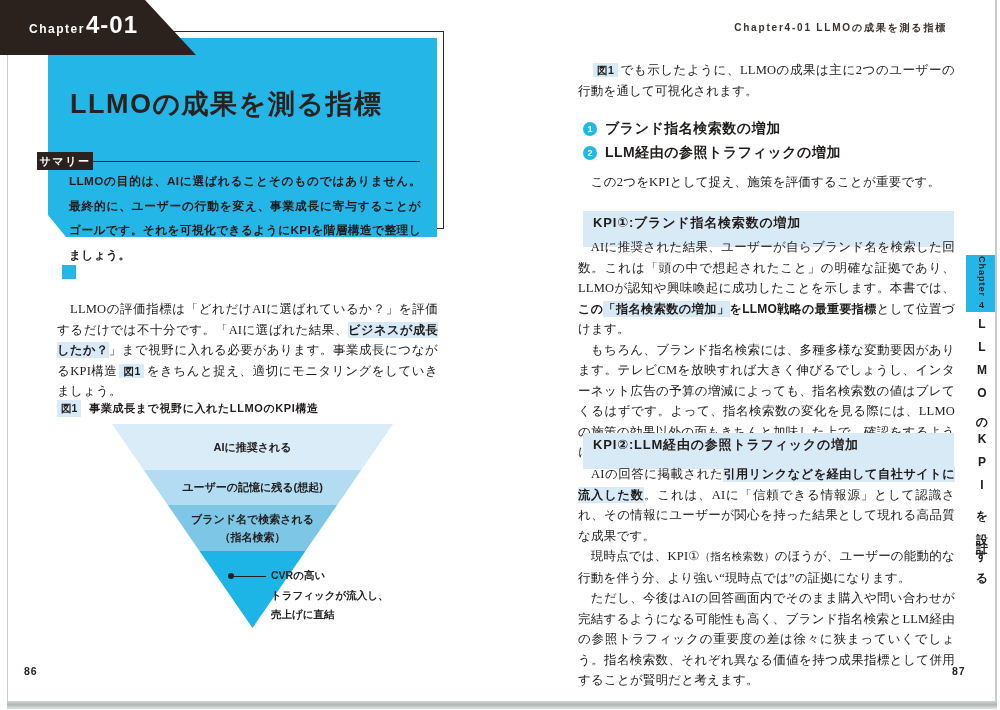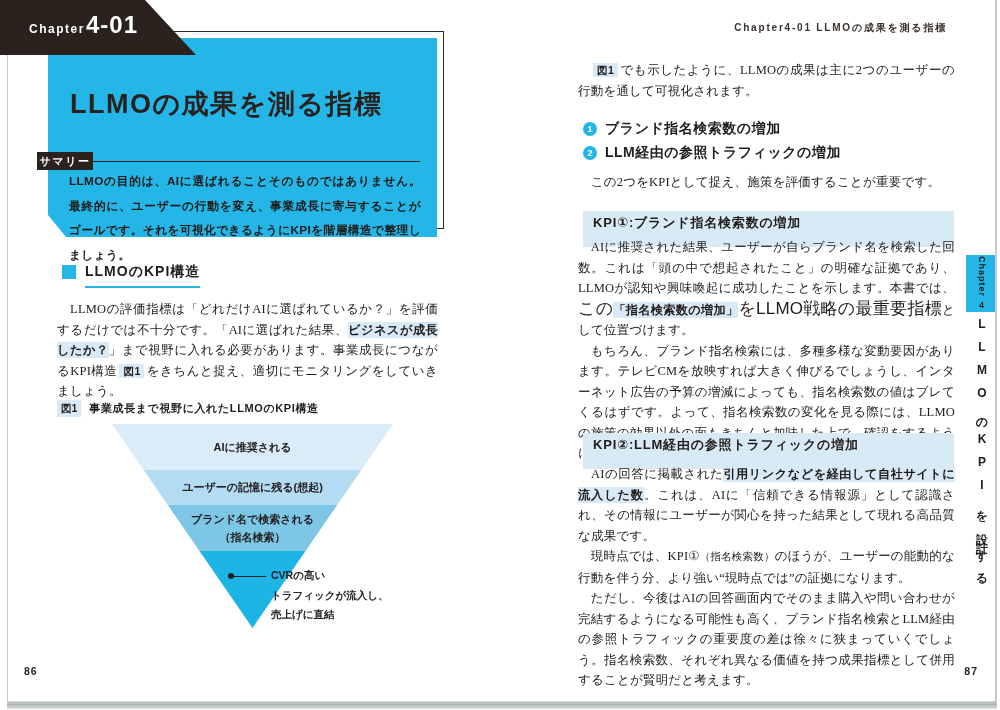--- a/index.html
+++ b/index.html
@@ -35,42 +35,42 @@
     font-weight:bold;letter-spacing:0.4px;color:#1e1a18;text-align:justify;z-index:5;}
   
   .section-heading{position:absolute;left:62px;top:263px;display:flex;align-items:flex-start;z-index:1;}
   .sq{width:14px;height:14px;background:#25b6e8;margin-top:2px;}
   .section-heading .txt{margin-left:9px;font-size:14px;font-weight:bold;letter-spacing:1px;
     color:#211d1c;border-bottom:2.5px solid #25b6e8;padding-bottom:5px;}
   .intro-para{position:absolute;left:57px;top:299px;width:381px;z-index:1;}
   .flow{font-family:"Liberation Serif","DejaVu Serif",serif;font-size:12.5px;line-height:20.5px;
     color:#1f1b1b;text-align:justify;letter-spacing:0.2px;}
   .flow p{margin:0;}
-  .sg-em{font-family:"Liberation Sans","DejaVu Sans",sans-serif;font-weight:normal;font-size:17px;}
+  .sg-em{font-family:"Liberation Sans","DejaVu Sans",sans-serif;font-weight:bold;font-size:12px;}
   .sg-hl{font-family:"Liberation Sans","DejaVu Sans",sans-serif;font-weight:bold;font-size:12.2px;
     background:#d9eaf7;padding:1px 0;}
   .sg-ref{font-family:"Liberation Sans","DejaVu Sans",sans-serif;font-weight:bold;font-size:10.5px;
     background:#d9eaf7;padding:1px 4px;margin:0 2px;}
   .sg-sm{font-size:10.5px;}
   
   .fig-caption{position:absolute;left:57px;top:400px;display:flex;align-items:center;z-index:1;}
   .fig-tag{background:#d9eaf7;font-size:10.5px;font-weight:bold;padding:1.5px 4px;color:#211d1c;}
   .fig-text{margin-left:8px;font-size:11px;font-weight:bold;letter-spacing:0.6px;color:#211d1c;}
   .funnel{position:absolute;left:112px;top:424px;width:281px;height:204px;
     clip-path:polygon(0 0,100% 0,50% 100%);}
   .funnel .strip{position:absolute;left:0;width:100%;}
   .funnel-label{position:absolute;left:0;width:100%;text-align:center;font-size:11px;font-weight:bold;
     color:#232021;white-space:pre-line;line-height:18px;}
   .callout-dot{position:absolute;left:228px;top:573px;width:6px;height:6px;border-radius:50%;background:#232021;}
   .callout-line{position:absolute;left:233px;top:575.5px;width:33px;height:1.5px;background:#232021;}
   .callout-text{position:absolute;left:271px;top:566px;font-size:10.5px;font-weight:bold;
     line-height:19.5px;color:#232021;white-space:pre-line;}
   .pagenum{position:absolute;top:665px;font-size:10.5px;font-weight:bold;letter-spacing:1px;color:#2a2422;}
   .pagenum.left{left:24px;}
-  .pagenum.right{left:952px;width:26px;text-align:right;}
+  .pagenum.right{left:952px;width:26px;text-align:left;}
   
   .running-head{position:absolute;left:560px;top:21px;width:387px;text-align:right;font-size:10px;
     font-weight:bold;letter-spacing:1.8px;color:#3a322d;}
   .rp1{position:absolute;left:578px;top:60px;width:377px;}
   .num-list{position:absolute;left:583px;top:120px;width:372px;}
   .num-item{display:flex;align-items:center;height:18px;margin-bottom:6px;}
   .num-circle{width:14px;height:14px;border-radius:50%;background:#25b6e8;color:#fff;font-size:9px;
     font-weight:bold;display:flex;align-items:center;justify-content:center;flex:0 0 14px;}
   .num-label{margin-left:8px;font-size:14px;font-weight:bold;letter-spacing:0.5px;color:#211d1c;}
   .rp2{position:absolute;left:578px;top:172px;width:377px;}
@@ -102,21 +102,20 @@
       <span class="chap">Chapter</span>
       <span class="num">4-01</span>
     </div>
     <div class="page-title">LLMOの成果を測る指標</div>
     <div class="summary-label">サマリー</div>
     <div class="summary-rule"></div>
     <div class="summary-text">LLMOの目的は、AIに選ばれることそのものではありません。最終的に、ユーザーの行動を変え、事業成長に寄与することがゴールです。それを可視化できるようにKPIを階層構造で整理しましょう。</div>
 
     <div class="section-heading">
       <span class="sq"></span>
-      <span class="txt">LLMOのKPI構造</span>
     </div>
 
     <div class="intro-para flow"><span class="sg-n">　LLMOの評価指標は「どれだけAIに選ばれているか？」を評価するだけでは不十分です。「AIに選ばれた結果、</span><span class="sg-hl">ビジネスが成長したか？</span><span class="sg-n">」まで視野に入れる必要があります。事業成長につながるKPI構造</span><span class="sg-ref">図1</span><span class="sg-n">をきちんと捉え、適切にモニタリングをしていきましょう。</span></div>
 
     <div class="fig-caption">
       <span class="fig-tag">図1</span>
       <span class="fig-text">事業成長まで視野に入れたLLMOのKPI構造</span>
     </div>
 
     <div class="funnel">

